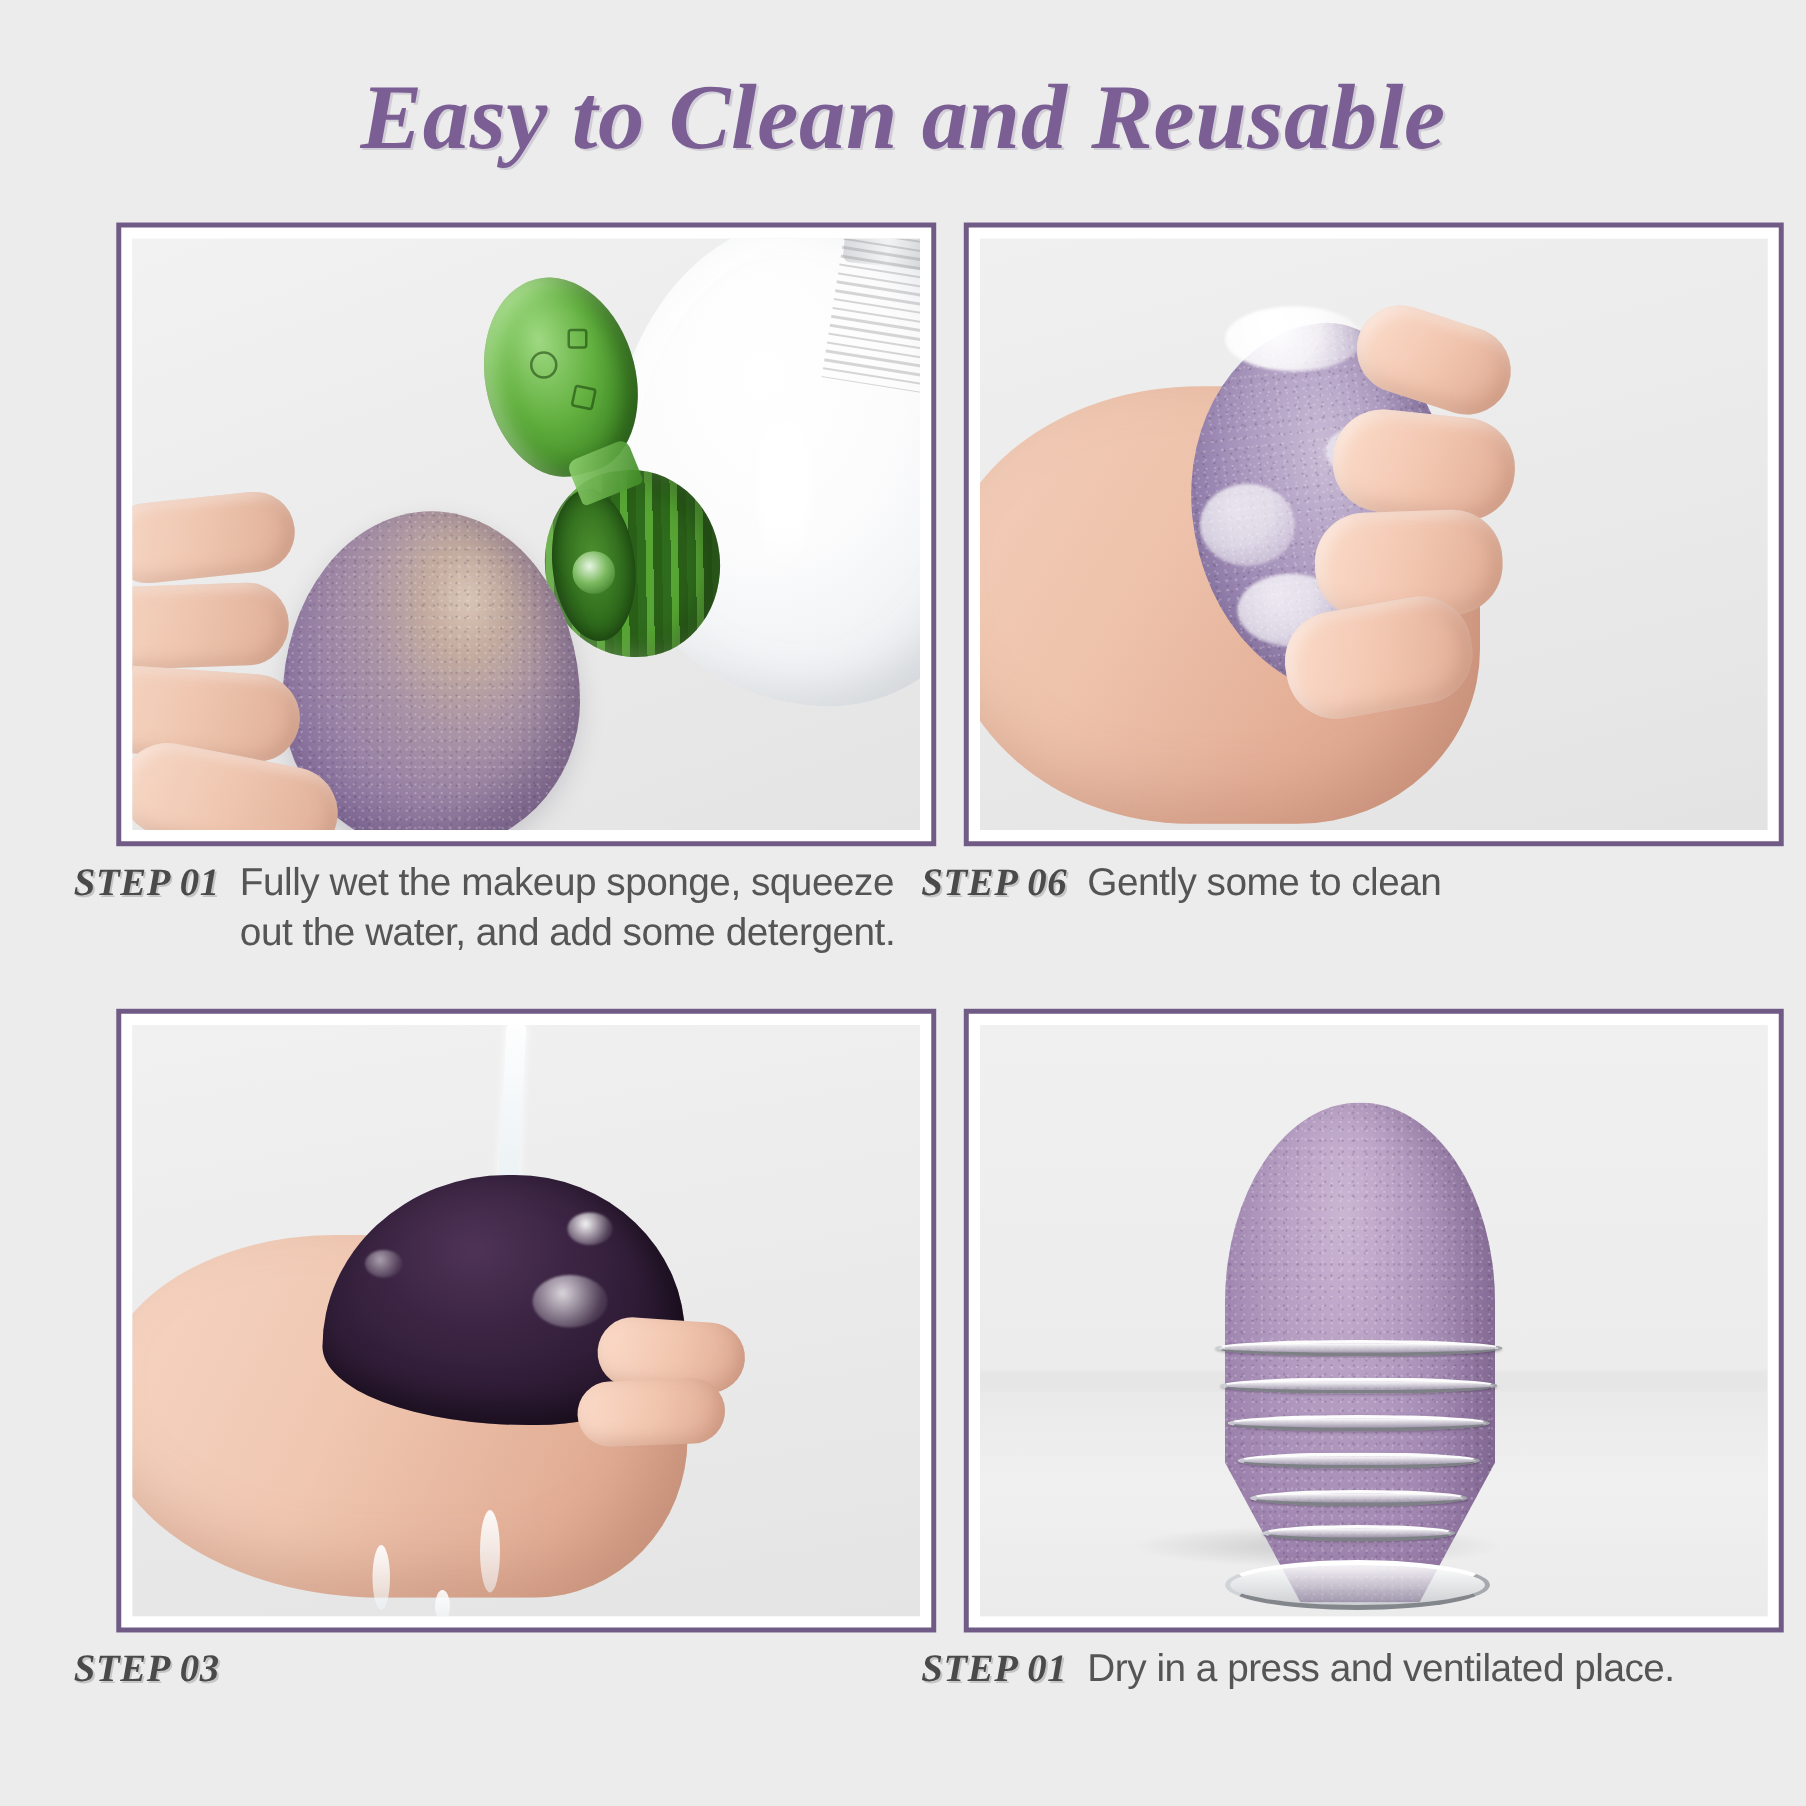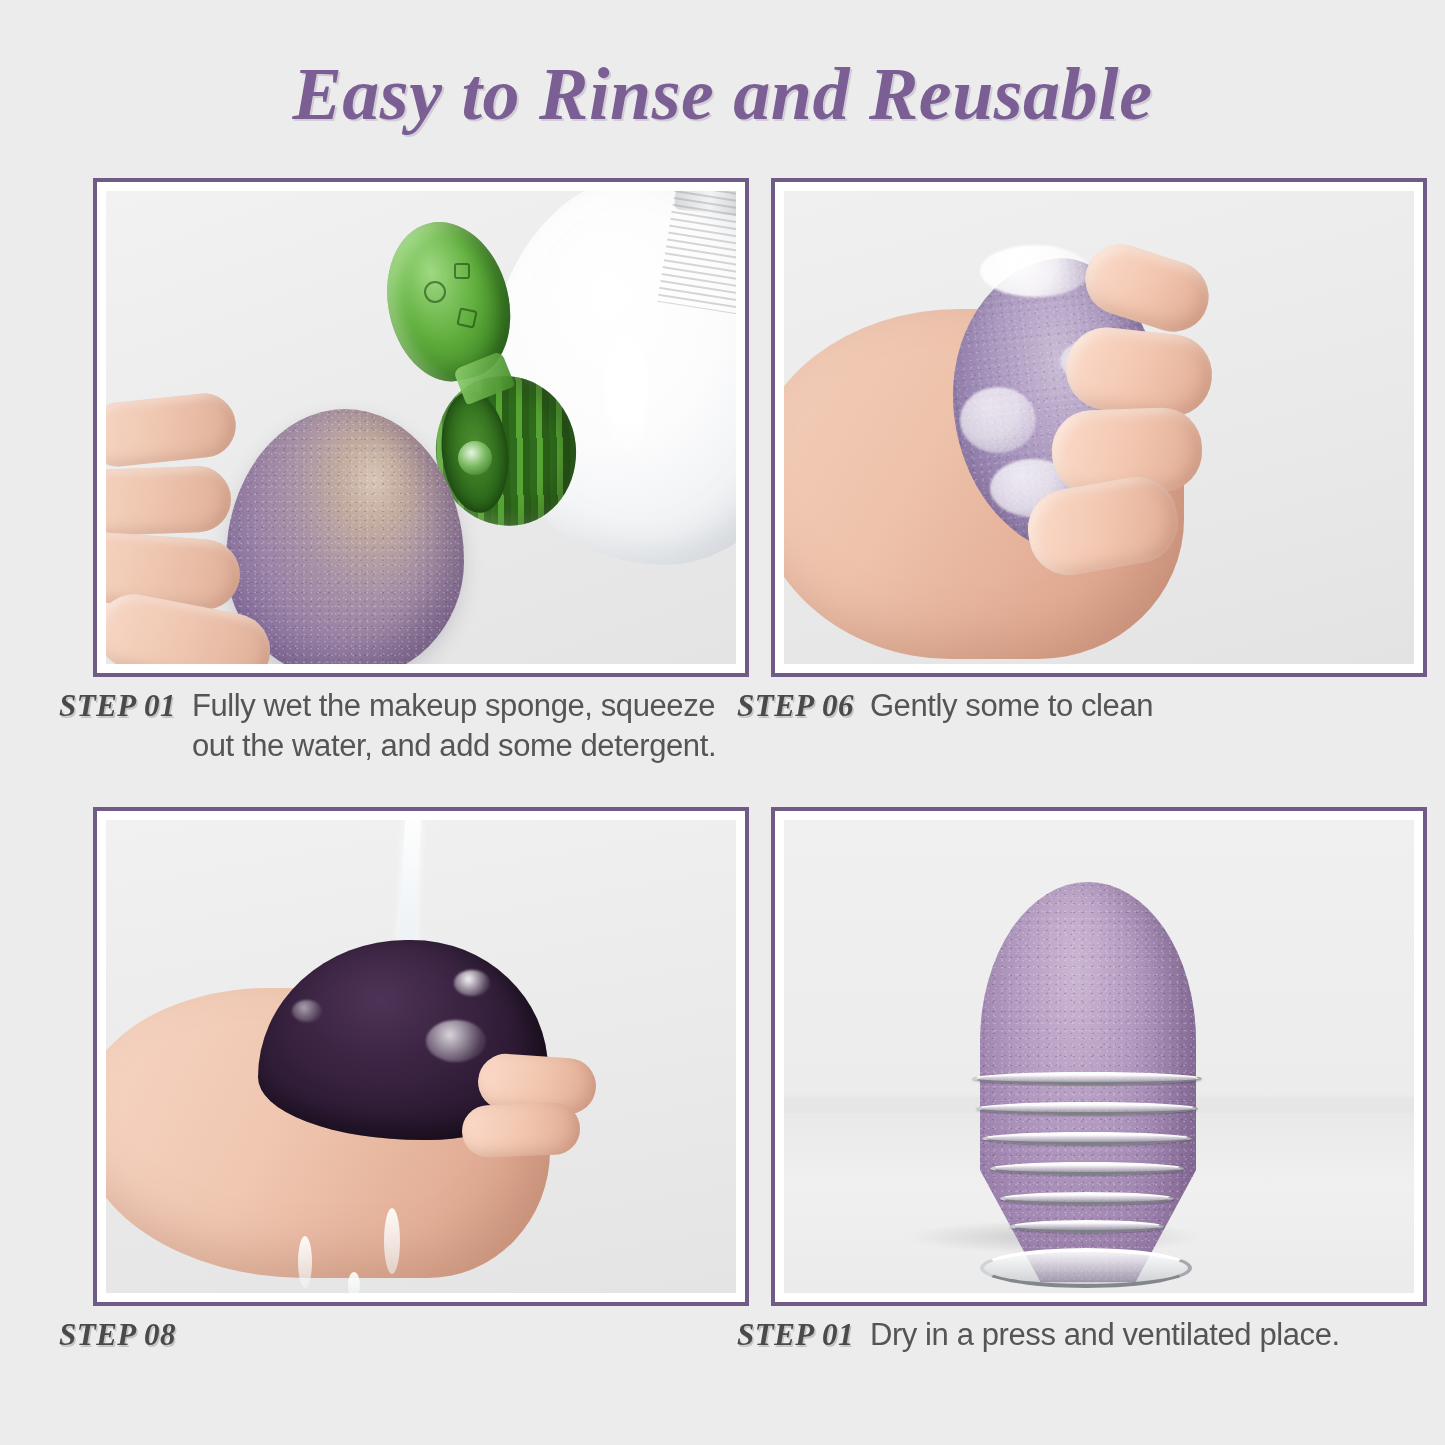--- a/index.html
+++ b/index.html
@@ -335,21 +335,21 @@
     border-color: #ffffff #a6aaaf #83878c #d0d3d7;
     border-radius: 50%;
     background: linear-gradient(180deg, rgba(255,255,255,.9), rgba(175,180,185,.5));
   }
 </style>
 </head>
 <body>
 
 <div id="page">
 
-  <h1 class="title">Easy to Rinse and Reusable</h1>
+  <h1 class="title">Easy to Clean and Reusable</h1>
 
   <div class="grid">
 
     <div class="step-cell">
       <div class="frame">
         <div class="photo">
           <div class="p1-bg"></div>
 
           <div class="p1-bottle"></div>
           <div class="p1-bottle-neck"></div>
@@ -428,21 +428,21 @@
 
           <div class="p3-finger" style="left:372px;top:236px;width:118px;height:56px;transform:rotate(4deg);"></div>
           <div class="p3-finger" style="left:356px;top:284px;width:118px;height:52px;transform:rotate(-2deg);"></div>
 
           <div class="p3-drip" style="left:278px;top:388px;width:16px;height:66px;"></div>
           <div class="p3-drip" style="left:192px;top:416px;width:14px;height:52px;"></div>
           <div class="p3-drip" style="left:242px;top:452px;width:12px;height:26px;"></div>
         </div>
       </div>
       <div class="caption">
-        <div class="step-label">STEP 08</div>
+        <div class="step-label">STEP 03</div>
       </div>
     </div>
 
     <div class="step-cell">
       <div class="frame">
         <div class="photo">
           <div class="p4-bg"></div>
           <div class="p4-table"></div>
           <div class="p4-shadow"></div>
 

